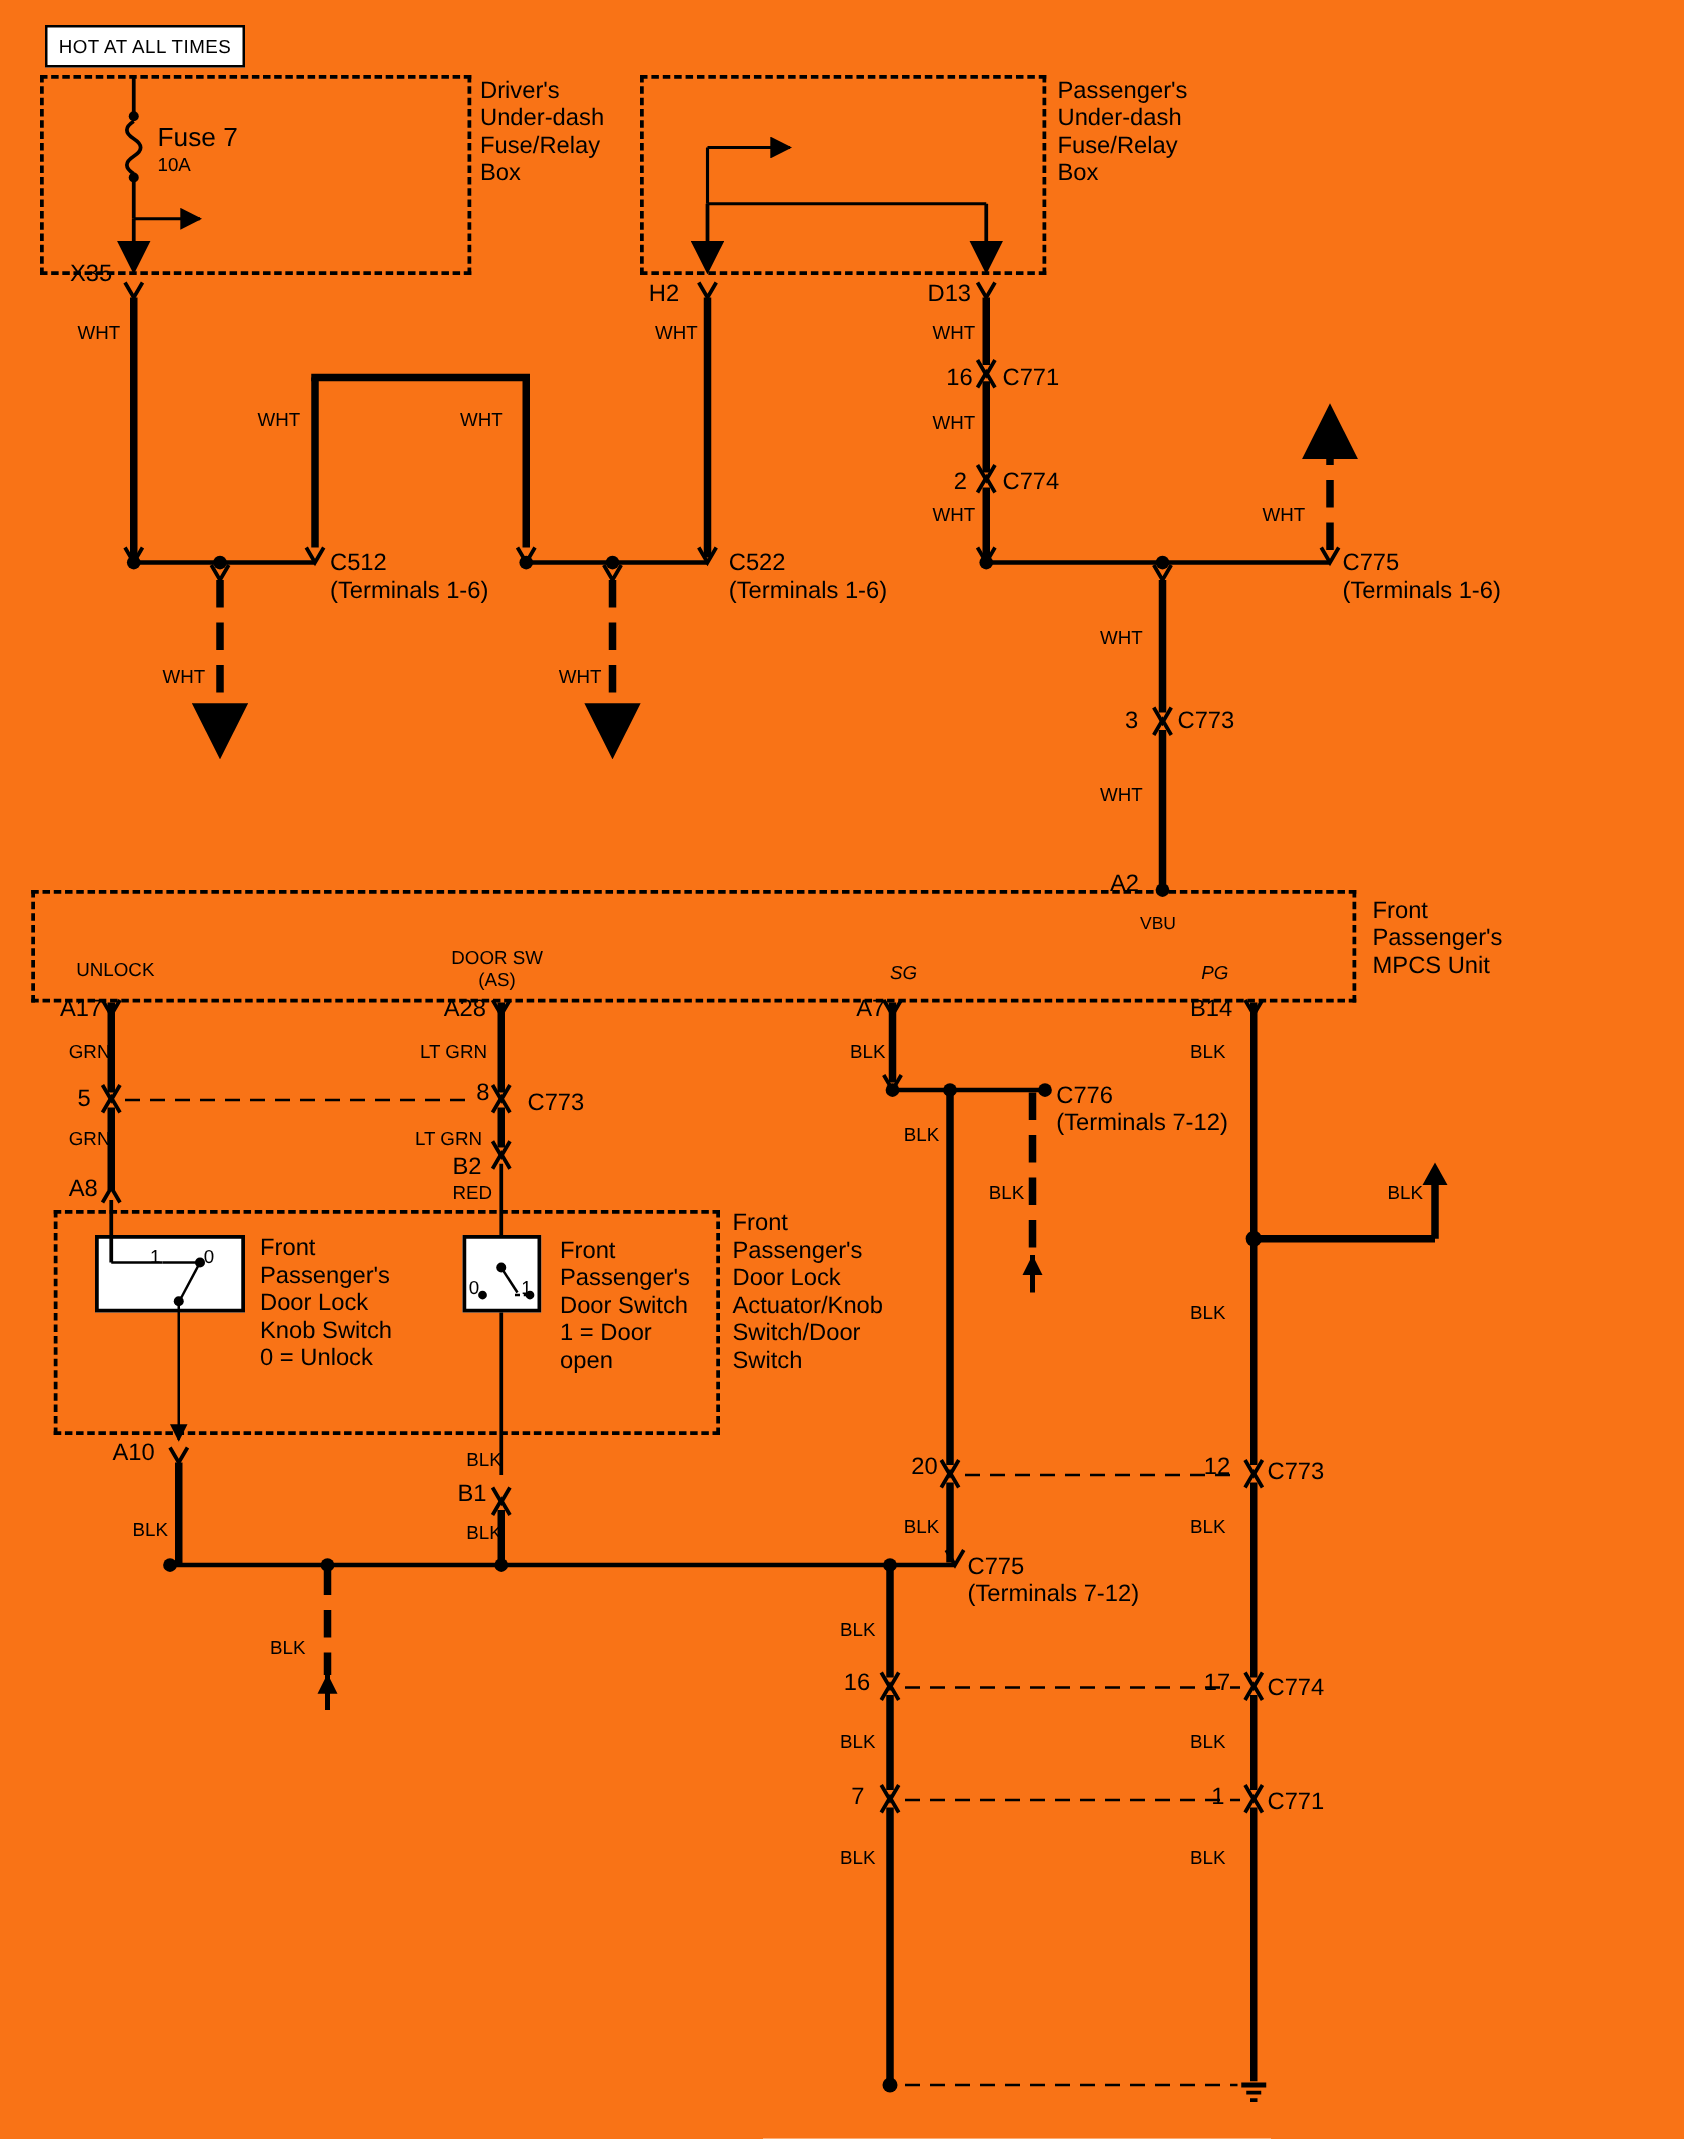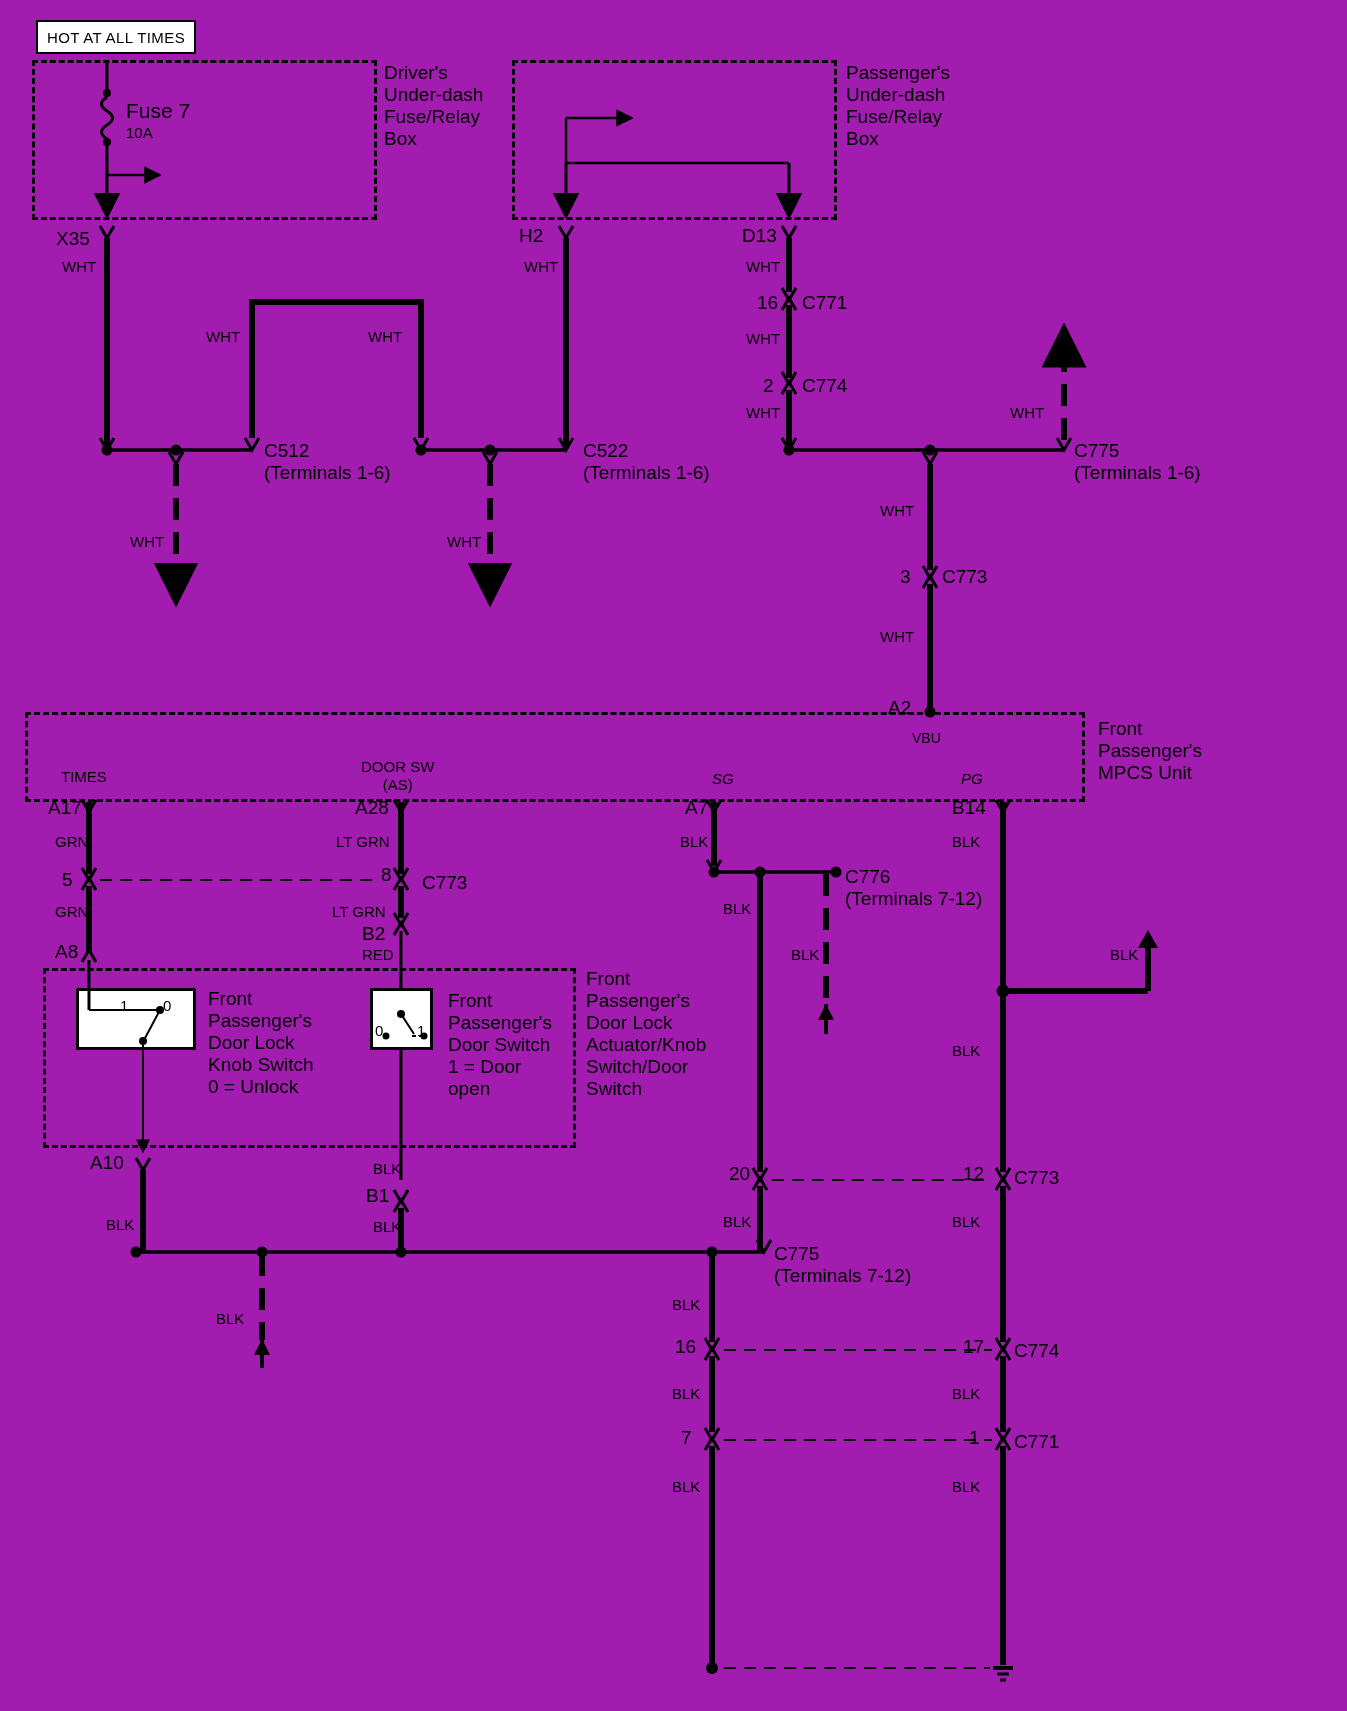--- a/index.html
+++ b/index.html
@@ -8,21 +8,21 @@
     background: #ffffff;
   }
   body {
     font-family: "Liberation Sans", sans-serif;
     color: #000000;
   }
   #canvas {
     position: relative;
     width: 1347px;
     height: 1711px;
-    background: #a21caf;
+    background: #f97316;
     overflow: hidden;
   }
   .lbl {
     position: absolute;
     font-size: 19px;
     line-height: 22px;
     white-space: pre;
     color: #000;
   }
   .lbl.sm {
@@ -117,35 +117,35 @@
 
   <div class="lbl" style="left:448px; top:990px;"><span style="white-space:pre-line;">Front
 Passenger's
 Door Switch
 1 = Door
 open</span></div>
 
   <div class="lbl big" style="left:126px; top:98px;"><span>Fuse 7</span></div>
   <div class="lbl sm" style="left:126px; top:124px;"><span>10A</span></div>
 
-  <div class="lbl" style="left:56px; top:228px;"><span>X35</span></div>
+  <div class="lbl" style="left:56px; top:209px;"><span>X35</span></div>
   <div class="lbl" style="left:519px; top:225px;"><span>H2</span></div>
   <div class="lbl" style="left:742px; top:225px;"><span>D13</span></div>
   <div class="lbl" style="left:888px; top:697px;"><span>A2</span></div>
   <div class="lbl" style="left:48px; top:797px;"><span>A17</span></div>
   <div class="lbl" style="left:355px; top:797px;"><span>A28</span></div>
   <div class="lbl" style="left:685px; top:797px;"><span>A7</span></div>
   <div class="lbl" style="left:952px; top:797px;"><span>B14</span></div>
   <div class="lbl" style="left:55px; top:941px;"><span>A8</span></div>
   <div class="lbl" style="left:362px; top:923px;"><span>B2</span></div>
   <div class="lbl" style="left:90px; top:1152px;"><span>A10</span></div>
   <div class="lbl" style="left:366px; top:1185px;"><span>B1</span></div>
 
   <div class="lbl xs" style="left:912px; top:730px;"><span>VBU</span></div>
-  <div class="lbl sm" style="left:61px; top:768px;"><span>TIMES</span></div>
+  <div class="lbl sm" style="left:61px; top:768px;"><span>UNLOCK</span></div>
   <div class="lbl sm" style="left:361px; top:758px; text-align:center;"><span style="white-space:pre-line;">DOOR SW
 (AS)</span></div>
   <div class="lbl sm" style="left:712px; top:770px; font-style:italic;text-align:center;"><span>SG</span></div>
   <div class="lbl sm" style="left:961px; top:770px; font-style:italic;"><span>PG</span></div>
 
   <div class="lbl" style="left:264px; top:440px;"><span>C512</span></div>
   <div class="lbl" style="left:264px; top:462px;"><span>(Terminals 1-6)</span></div>
 
   <div class="lbl" style="left:583px; top:440px;text-align:center;"><span>C522</span></div>
   <div class="lbl" style="left:583px; top:462px;"><span>(Terminals 1-6)</span></div>

